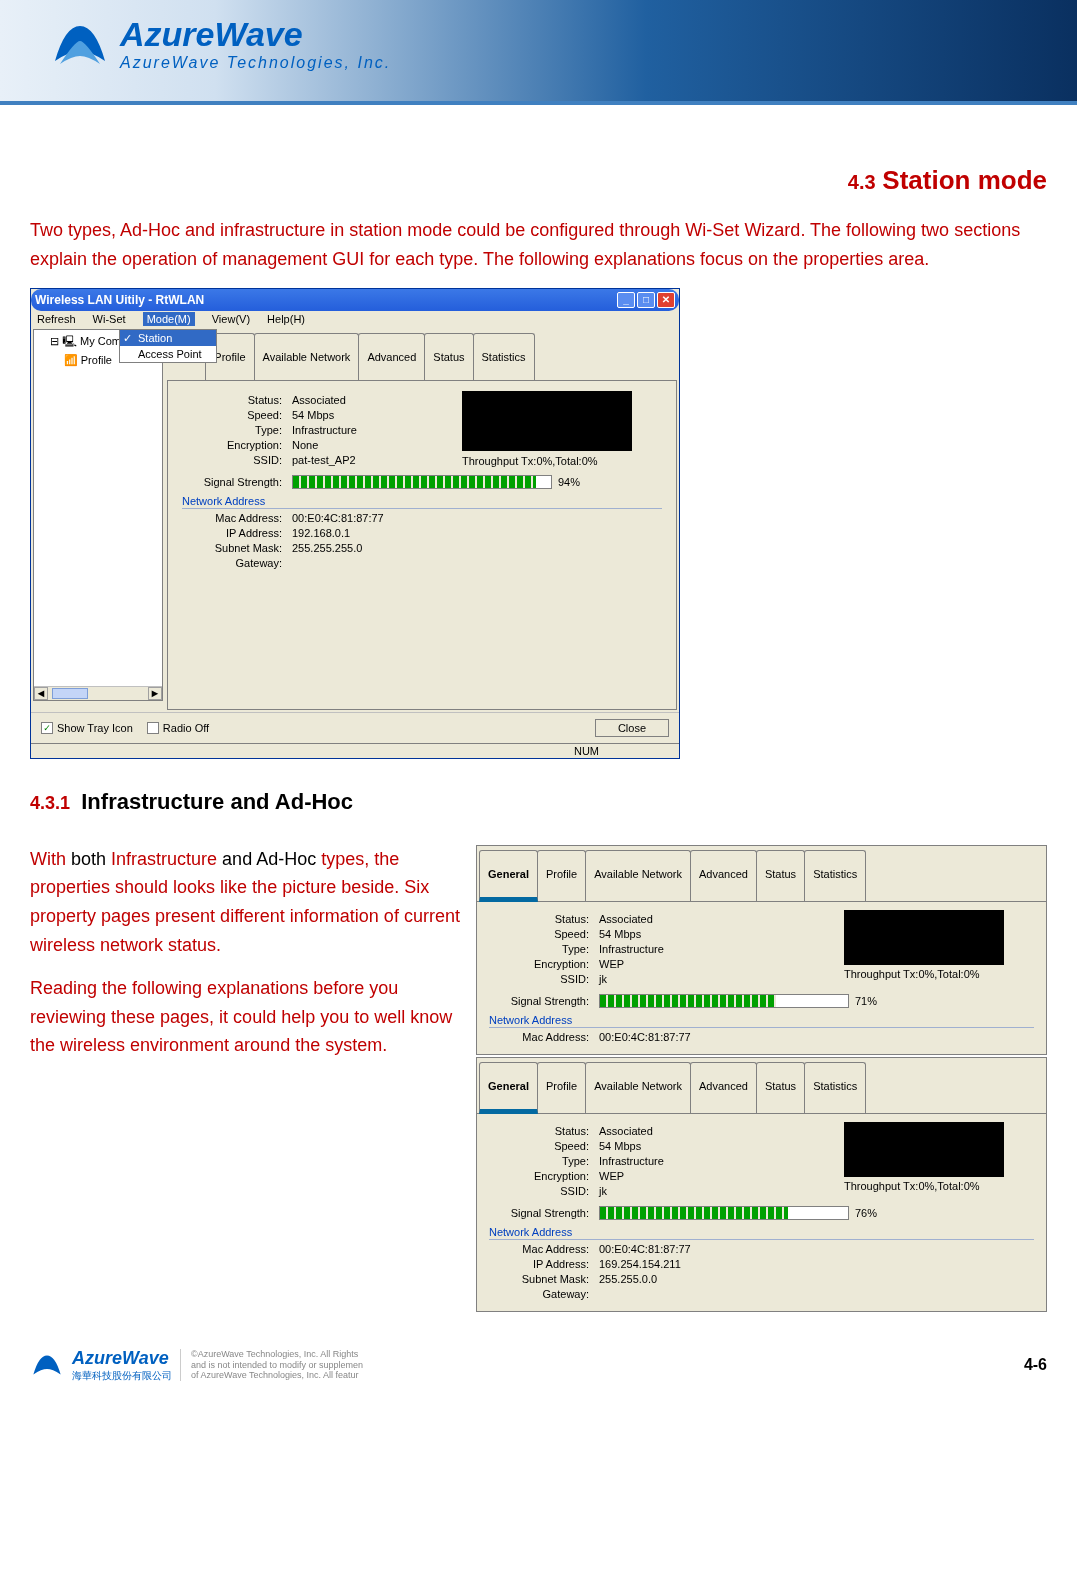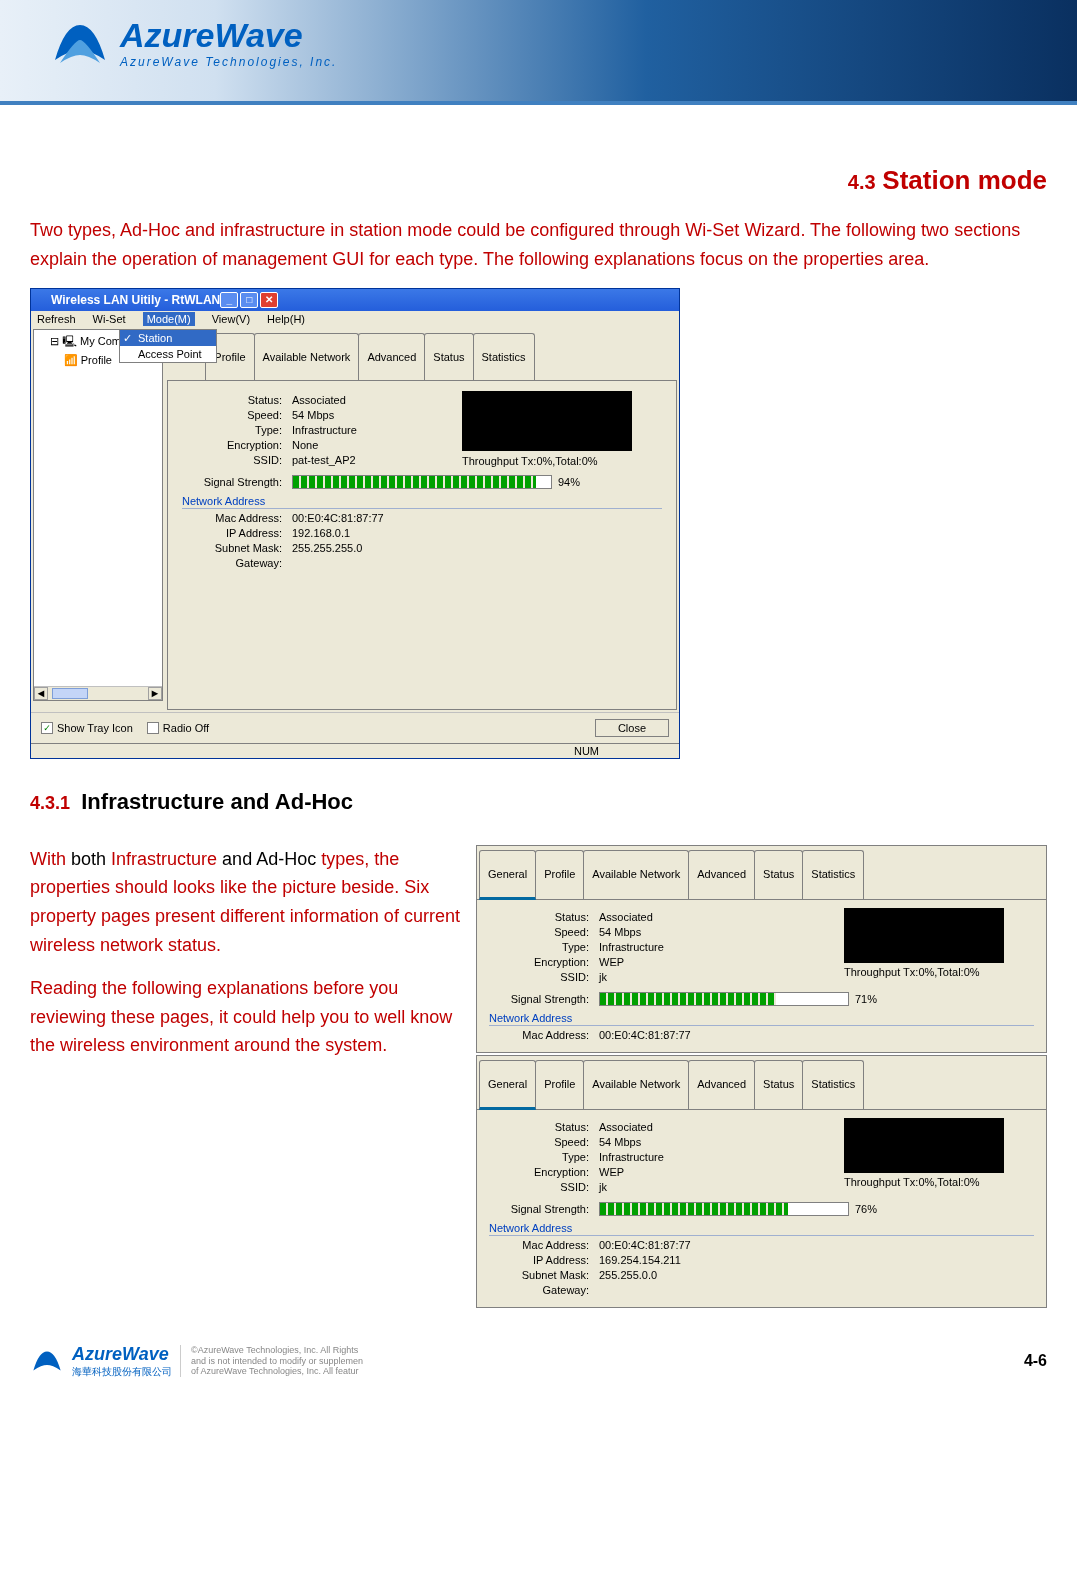--- a/index.html
+++ b/index.html
@@ -9,21 +9,21 @@
   .banner {
     width: 100%; height: 105px;
     background: linear-gradient(90deg, #e8f0f8 0%, #d0e0f0 20%, #2060a0 60%, #0a3060 100%);
     position: relative; overflow: hidden;
     border-bottom: 4px solid #4080c0;
   }
   .banner-logo { position: absolute; left: 50px; top: 15px; display: flex; align-items: center; }
   .banner-logo-mark { width: 60px; height: 55px; margin-right: 10px; }
   .banner-logo-text { display: flex; flex-direction: column; }
   .banner-logo-text .brand { font-size: 34px; font-weight: bold; font-style: italic; color: #0060c0; }
-  .banner-logo-text .tag { font-size: 12px; font-style: italic; color: #0060c0; letter-spacing: 2px; }
+  .banner-logo-text .tag { font-size: 16px; font-style: italic; color: #0060c0; letter-spacing: 2px; }
   
   .content { padding: 40px 30px 0 30px; }
   
   
   h2.sec { font-family: Verdana, sans-serif; margin: 20px 0 20px 0; text-align: right; }
   h2.sec .num { color: #c00000; font-size: 20px; font-weight: bold; }
   h2.sec .t1 { color: #c00000; font-size: 26px; font-weight: bold; }
   h3.sub { margin: 30px 0 30px 0; }
   h3.sub .num { color: #c00000; font-size: 18px; font-weight: bold; }
   h3.sub .t2 { color: #000; font-size: 22px; font-weight: bold; margin-left: 6px; }
@@ -31,42 +31,42 @@
   p.body-red { color: #c00000; font-size: 18px; line-height: 1.6; margin-bottom: 14px; }
   span.blk { color: #000; }
   
   
   .win {
     border: 1px solid #003399; background: #ece9d8; font-family: Tahoma, sans-serif;
     font-size: 11px; color: #000; margin-bottom: 10px;
   }
   .titlebar {
     background: linear-gradient(#3b78e7, #245edb);
-    color: #fff; height: 22px; display:flex; align-items:center; 
-    padding: 0 20px; font-weight: bold; font-size: 12px;
+    color: #fff; height: 22px; display:flex; align-items:center; justify-content:space-between;
+    padding: 0 4px; font-weight: bold; font-size: 12px; border-radius: 10px;
   }
   .titlebar .btns { display:flex; gap:2px; }
   .titlebar .btn { width:18px; height:16px; background:#5a8df0; border:1px solid #fff; border-radius:2px; display:flex; align-items:center; justify-content:center; font-size:10px; }
   .titlebar .btn.close { background:#e04030; }
   .menubar { background:#ece9d8; padding:2px 6px; font-size:11px; }
   .menubar span { margin-right:14px; }
   .dropdown-open { position:absolute; left:88px; top:40px; background:#fff; border:1px solid #808080; z-index:5; }
   .dropdown-open div { padding:2px 14px 2px 18px; font-size:11px; position:relative; }
   .dropdown-open div.sel { background:#316ac5; color:#fff; }
   .dropdown-open div.sel::before { content:"✓"; position:absolute; left:3px; }
   .win-body { display:flex; }
   .tree { width:130px; background:#fff; border:1px solid #808080; margin:2px; padding:2px; font-size:11px; position:relative; }
   .tree-item { padding:1px 0 1px 14px; white-space:nowrap; overflow:hidden; }
   .tree-sub { padding-left:28px; }
   .tree-scrollbar { position:absolute; bottom:0; left:0; right:0; height:14px; background:#ece9d8; border-top:1px solid #c0c0c0; }
   .tree-thumb { position:absolute; left:18px; width:36px; top:1px; bottom:1px; background:#c4d5f7; border:1px solid #7e9ed8; }
   
   .tabs-row { display:flex; margin:4px 0 0 4px; font-size:11px; }
   .tabs-row .tab { padding:17px 8px; border:1px solid #808080; border-bottom:none; background:#ece9d8; margin-right:-1px; border-radius:3px 3px 0 0; }
-  .tabs-row .tab.active { background:#ece9d8; position:relative; z-index:2; border-bottom:3px solid #0369a1; margin-bottom:-1px; }
+  .tabs-row .tab.active { background:#ece9d8; position:relative; z-index:2; border-bottom:5px solid #0369a1; margin-bottom:-1px;font-weight:bold; }
   .pane { flex:1; margin:2px; }
   .tab-body { border:1px solid #808080; padding:10px 14px; background:#ece9d8; height:330px; }
   .kv { display:flex; margin:3px 0; font-size:11px; }
   .kv .k { width:110px; text-align:right; padding-right:10px; }
   .kv .v { }
   .throughput-box { width:170px; height:60px; background:#000; margin-right:10px; }
   .sig-row { display:flex; align-items:center; font-size:11px; margin:6px 0; }
   .sig-label { width:110px; text-align:right; padding-right:10px; }
   .sig-bar { width:260px; height:14px; border:1px solid #808080; background:#fff; position:relative; }
   .sig-fill { height:100%; background: repeating-linear-gradient(90deg,#00a000 0 6px,#ece9d8 6px 8px); }

